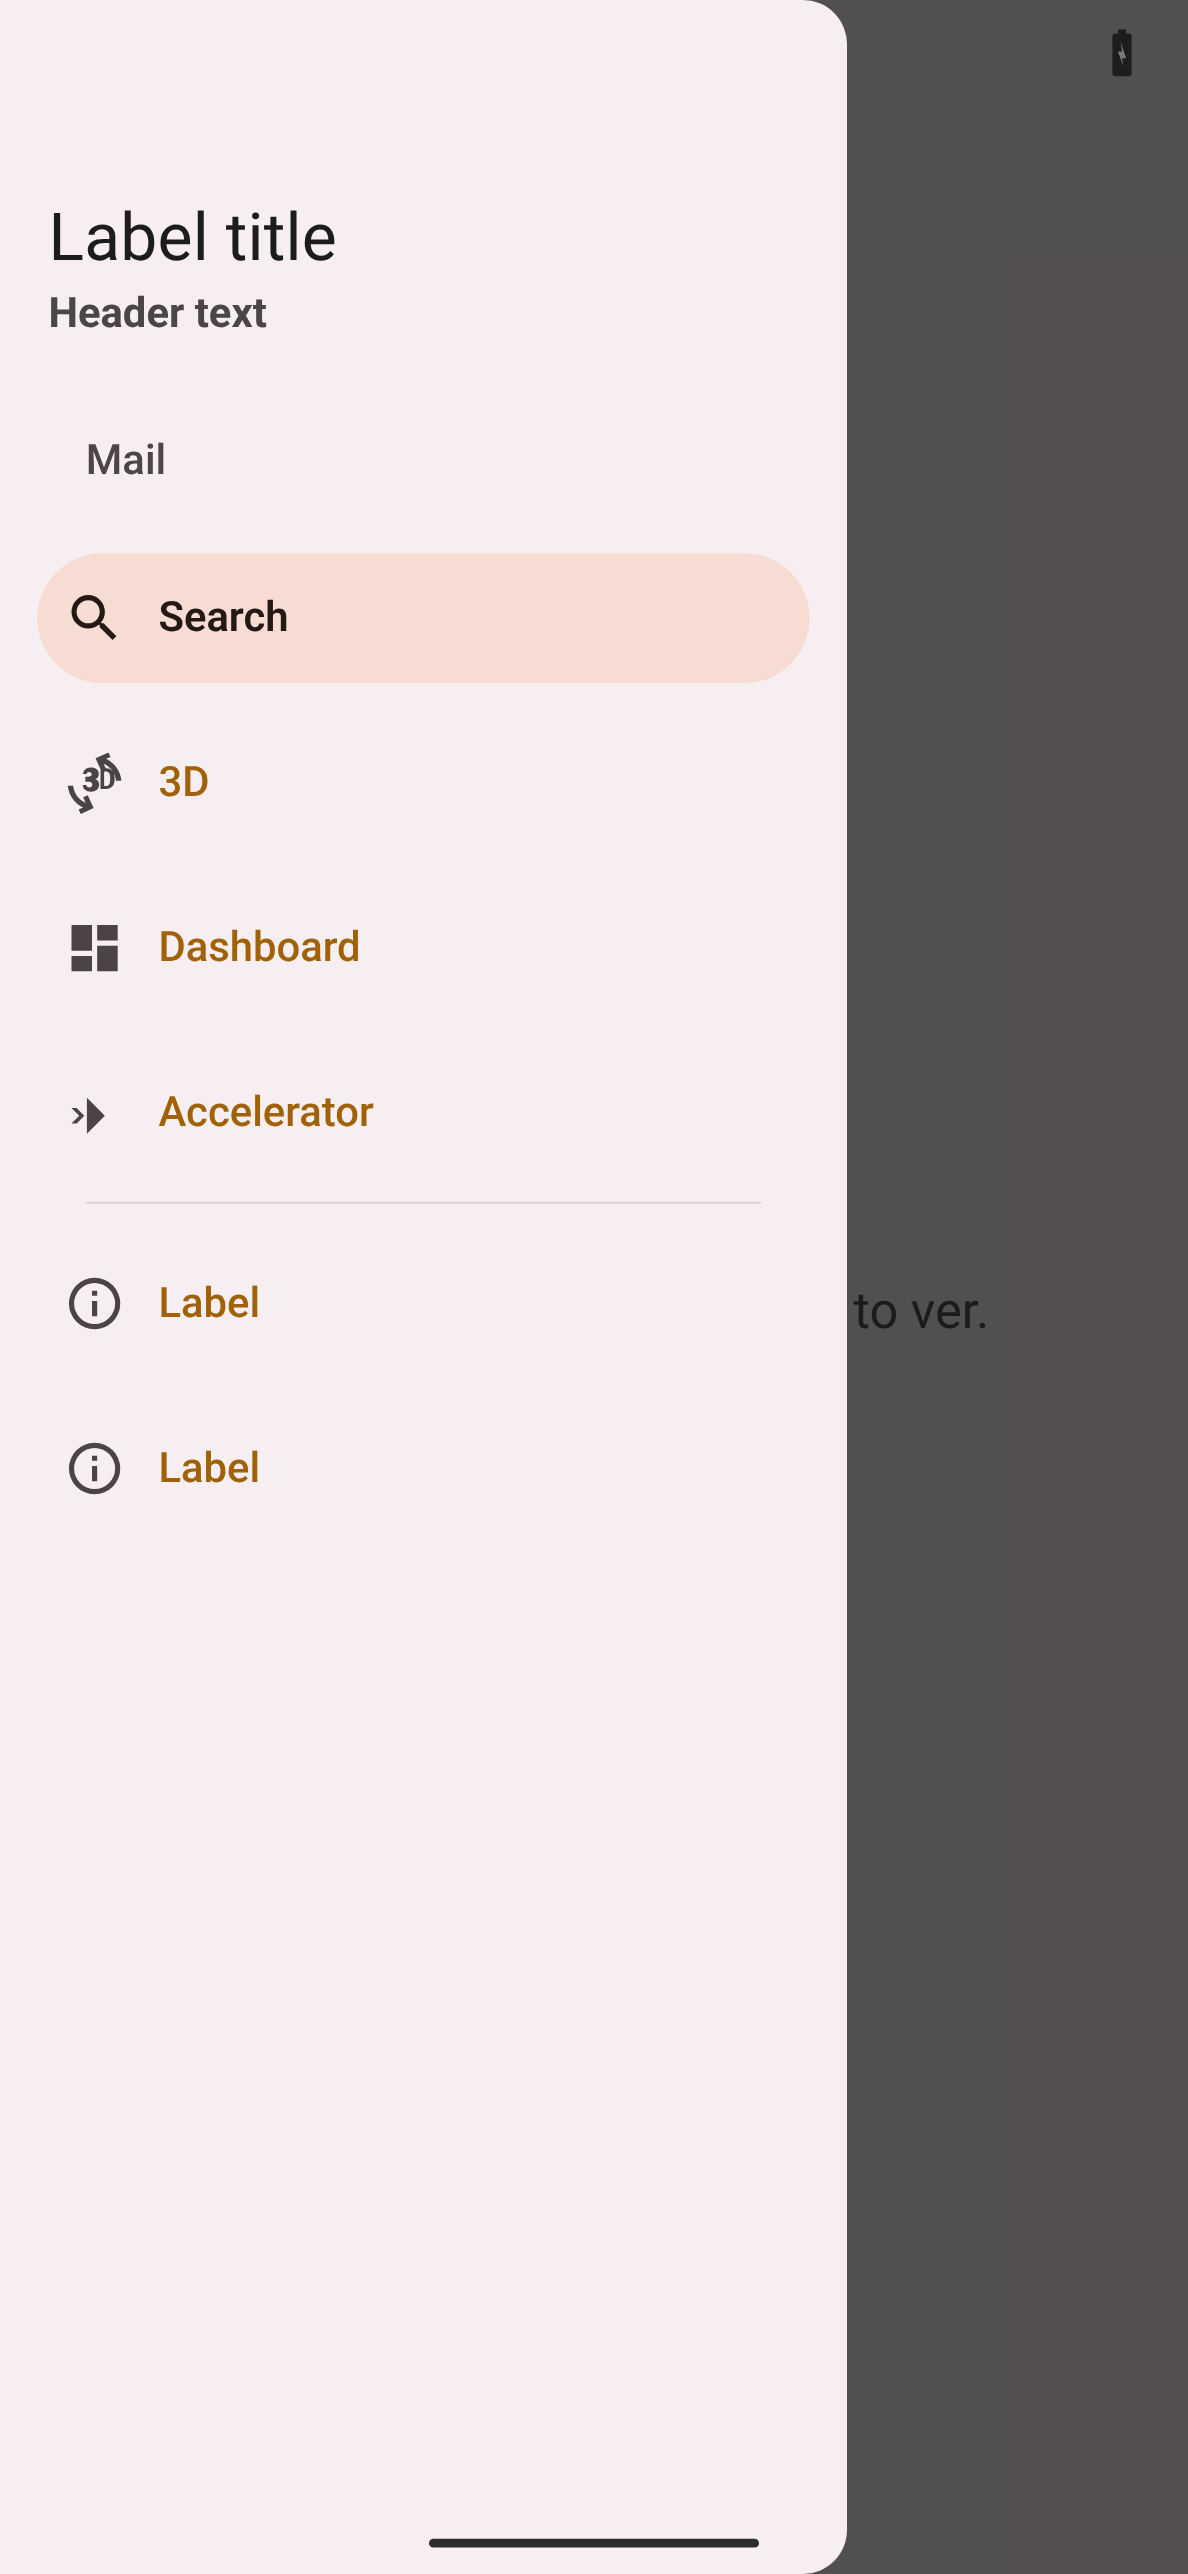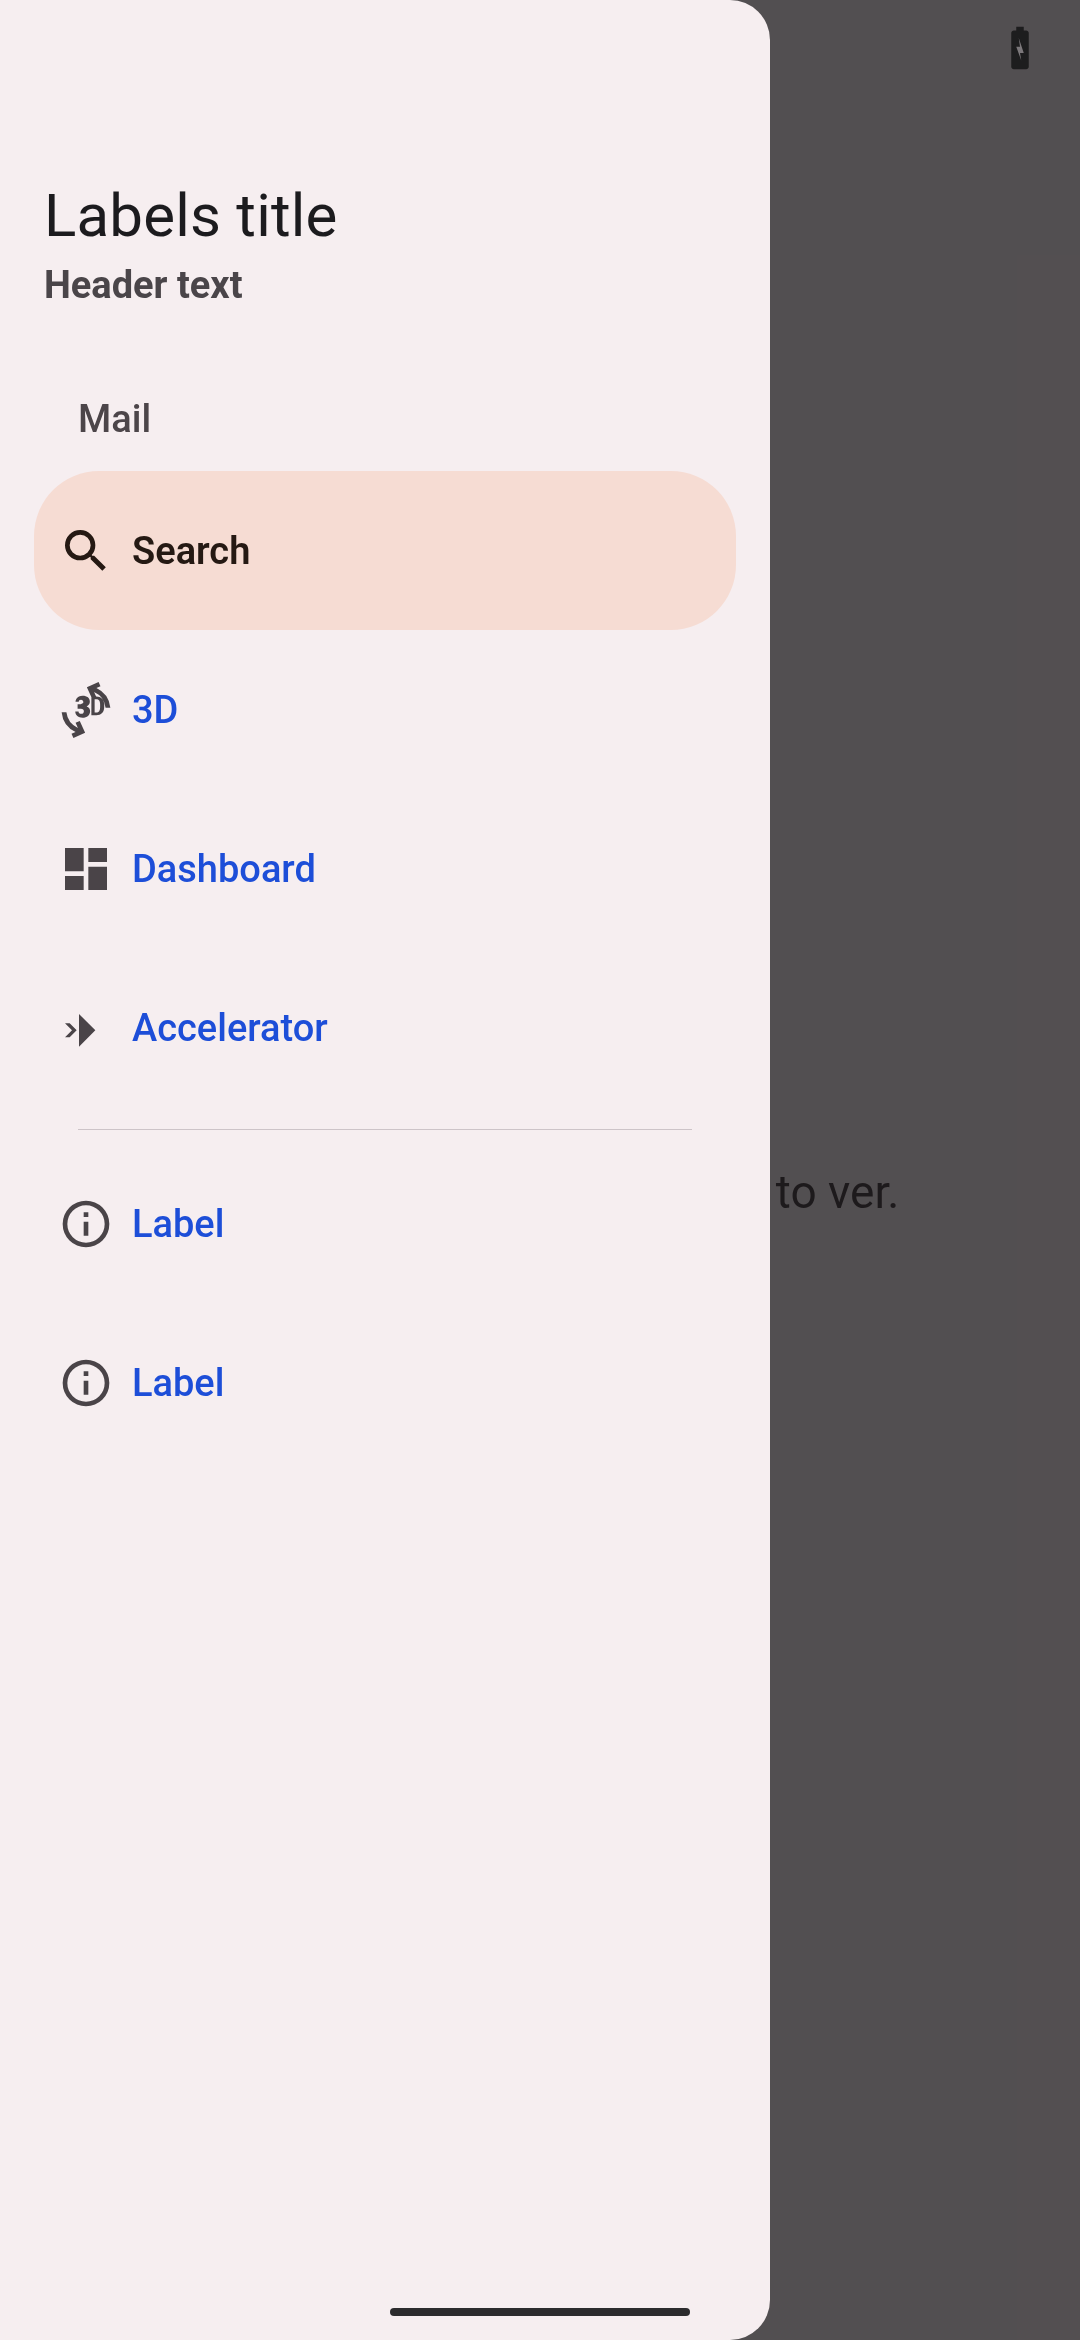--- a/index.html
+++ b/index.html
@@ -75,37 +75,38 @@
       padding: 30px 44px 30px 78px;
       font-size: 38px;
       font-weight: 500;
       color: #4c4549;
     }
 
     .nav-list { padding: 0 34px; }
     .nav-item {
       display: flex;
       align-items: center;
-      height: 159px;
+      height: 118px;
       border-radius: 65px;
       padding: 0 32px 0 24px;
-      gap: 18px;
+      gap: 30px;
       cursor: pointer;
+      margin-top: 32px;
     }
     .nav-item .icon {
       width: 56px; height: 56px;
       display: flex; align-items: center; justify-content: center;
       color: #4a4448;
       flex-shrink: 0;
     }
     .nav-item .icon svg { width: 56px; height: 56px; }
     .nav-item .label {
       font-size: 38px;
       font-weight: 500;
-      color: #1d4ed8;
+      color: #a16207;
     }
     .nav-item.selected { background: #f6dcd3; }
     .nav-item.selected .icon { color: #251913; }
     .nav-item.selected .label { color: #251913; font-weight: 600; }
 
     .divider {
       height: 1px;
       background: #cdc4c8;
       margin: 22px 78px 14px 78px;
     }
@@ -136,21 +137,21 @@
       <path fill="#b7b2b5" d="M13 28l-1-6h3L11 10l1 7H9l4 11z"></path>
     </svg>
   </span>
 </div>
 
 <div class="scrim"></div>
 
 <nav class="drawer">
 
   <div class="drawer-header">
-    <div class="drawer-title">Labels title</div>
+    <div class="drawer-title">Label title</div>
     <div class="drawer-subtitle">Header text</div>
   </div>
 
   <div class="section-label">Mail</div>
 
   <div class="nav-list">
 
     <div class="nav-item selected">
       <span class="icon">
         <svg viewBox="0 0 24 24">

